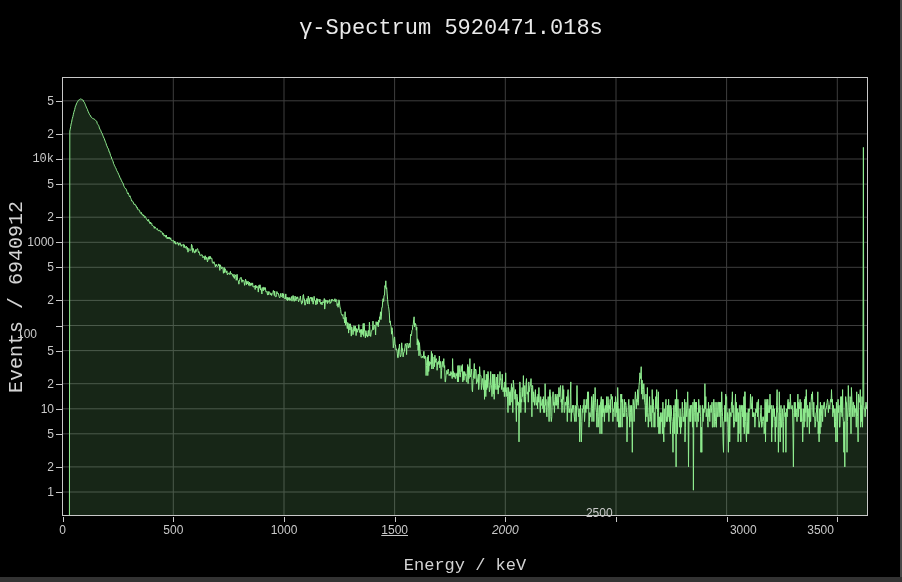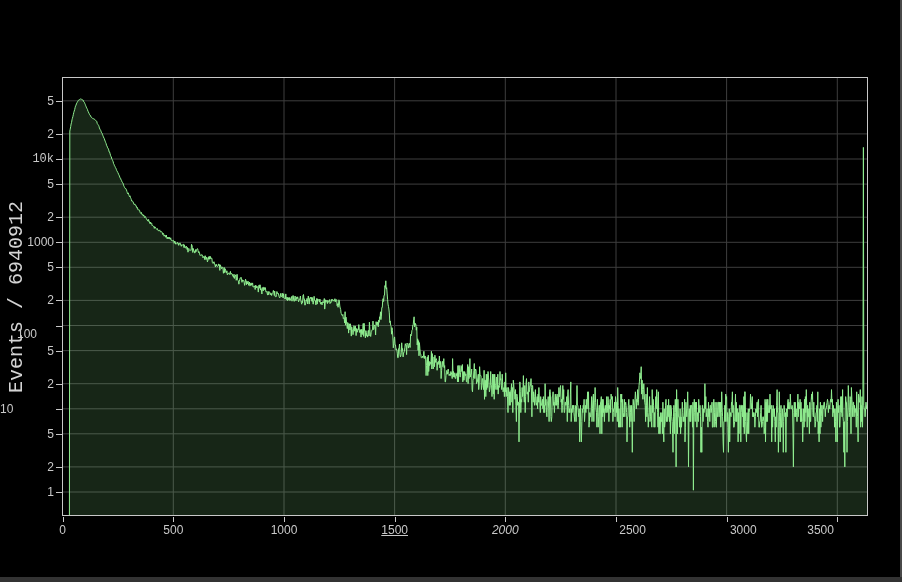--- a/index.html
+++ b/index.html
@@ -16,20 +16,21 @@
   .tl{position:absolute;font-family:"Liberation Sans","DejaVu Sans",sans-serif;
       font-size:12px;line-height:14px;color:#c9c9c9;}
   .mark{position:absolute;background:#c8c8c8;}
   .vstrip{position:absolute;right:0;top:0;width:2px;height:582px;background:#4a4a4a;}
   .hstrip{position:absolute;left:0;bottom:0;width:902px;height:5px;background:#333;}
 </style>
 </head>
 <body>
 
 <div class="page">
+  <div class="title">γ-Spectrum 5920471.018s</div>
   <div class="ylabel">Events / 6940912</div>
   <div class="plot">
     <svg id="chart-svg" width="806" height="439" xmlns="http://www.w3.org/2000/svg">
         <line x1="111.3" y1="0" x2="111.3" y2="439" stroke="#3e3e3e" stroke-width="1"></line>
         <line x1="222.0" y1="0" x2="222.0" y2="439" stroke="#3e3e3e" stroke-width="1"></line>
         <line x1="332.6" y1="0" x2="332.6" y2="439" stroke="#3e3e3e" stroke-width="1"></line>
         <line x1="443.3" y1="0" x2="443.3" y2="439" stroke="#3e3e3e" stroke-width="1"></line>
         <line x1="554.0" y1="0" x2="554.0" y2="439" stroke="#3e3e3e" stroke-width="1"></line>
         <line x1="664.6" y1="0" x2="664.6" y2="439" stroke="#3e3e3e" stroke-width="1"></line>
         <line x1="775.3" y1="0" x2="775.3" y2="439" stroke="#3e3e3e" stroke-width="1"></line>
@@ -53,21 +54,21 @@
         <rect x="0.5" y="0.5" width="805" height="438" fill="none" stroke="#c8c8c8"></rect>
       </svg>
   </div>
   <div id="ticks">
       <div class="tl" style="left: 0px; top: 485px; width: 54px; text-align: right;">1</div>
       <div class="mark" style="left: 56px; top: 492px; width: 6px; height: 1px;"></div>
       <div class="tl" style="left: 0px; top: 459.939px; width: 54px; text-align: right;">2</div>
       <div class="mark" style="left: 56px; top: 466.939px; width: 6px; height: 1px;"></div>
       <div class="tl" style="left: 0px; top: 426.811px; width: 54px; text-align: right;">5</div>
       <div class="mark" style="left: 56px; top: 433.811px; width: 6px; height: 1px;"></div>
-      <div class="tl" style="left: 0px; top: 401.75px; width: 54px; text-align: left;">10</div>
+      <div class="tl" style="left: 0px; top: 401.75px; width: 54px; text-align: right;">10</div>
       <div class="mark" style="left: 56px; top: 408.75px; width: 6px; height: 1px;"></div>
       <div class="tl" style="left: 0px; top: 376.689px; width: 54px; text-align: right;">2</div>
       <div class="mark" style="left: 56px; top: 383.689px; width: 6px; height: 1px;"></div>
       <div class="tl" style="left: 0px; top: 343.561px; width: 54px; text-align: right;">5</div>
       <div class="mark" style="left: 56px; top: 350.561px; width: 6px; height: 1px;"></div>
       <div class="tl" style="left: 0px; top: 327px; width: 54px; text-align: center;">100</div>
       <div class="mark" style="left: 56px; top: 325.5px; width: 6px; height: 1px;"></div>
       <div class="tl" style="left: 0px; top: 293.439px; width: 54px; text-align: right;">2</div>
       <div class="mark" style="left: 56px; top: 300.439px; width: 6px; height: 1px;"></div>
       <div class="tl" style="left: 0px; top: 260.311px; width: 54px; text-align: right;">5</div>
@@ -88,21 +89,22 @@
       <div class="tl" style="left: 32.7px; top: 523px; width: 60px; text-align: center;">0</div>
       <div class="mark" style="left: 173.35px; top: 517px; width: 1px; height: 5px;"></div>
       <div class="tl" style="left: 143.35px; top: 523px; width: 60px; text-align: center;">500</div>
       <div class="mark" style="left: 284px; top: 517px; width: 1px; height: 5px;"></div>
       <div class="tl" style="left: 254px; top: 523px; width: 60px; text-align: center;">1000</div>
       <div class="mark" style="left: 394.65px; top: 517px; width: 1px; height: 5px;"></div>
       <div class="tl" style="left: 364.65px; top: 523px; width: 60px; text-align: center; text-decoration: underline;">1500</div>
       <div class="mark" style="left: 505.3px; top: 517px; width: 1px; height: 5px;"></div>
       <div class="tl" style="left: 475.3px; top: 523px; width: 60px; text-align: center; font-style: italic;">2000</div>
       <div class="mark" style="left: 615.95px; top: 517px; width: 1px; height: 5px;"></div>
-      <div class="tl" style="left: 585.95px; top: 523px; width: 60px; text-align: right;">2500</div>
+      <div class="tl" style="left: 585.95px; top: 506px; width: 60px; text-align: left;">2500</div>
       <div class="mark" style="left: 726.6px; top: 517px; width: 1px; height: 5px;"></div>
       <div class="tl" style="left: 696.6px; top: 523px; width: 60px; text-align: right;">3000</div>
       <div class="mark" style="left: 837.25px; top: 517px; width: 1px; height: 5px;"></div>
       <div class="tl" style="left: 807.25px; top: 523px; width: 60px; text-align: left;">3500</div>
     </div>
+  <div class="xlabel">Energy / keV</div>
   <div class="vstrip"></div>
   <div class="hstrip"></div>
 </div>
 
 </body></html>

